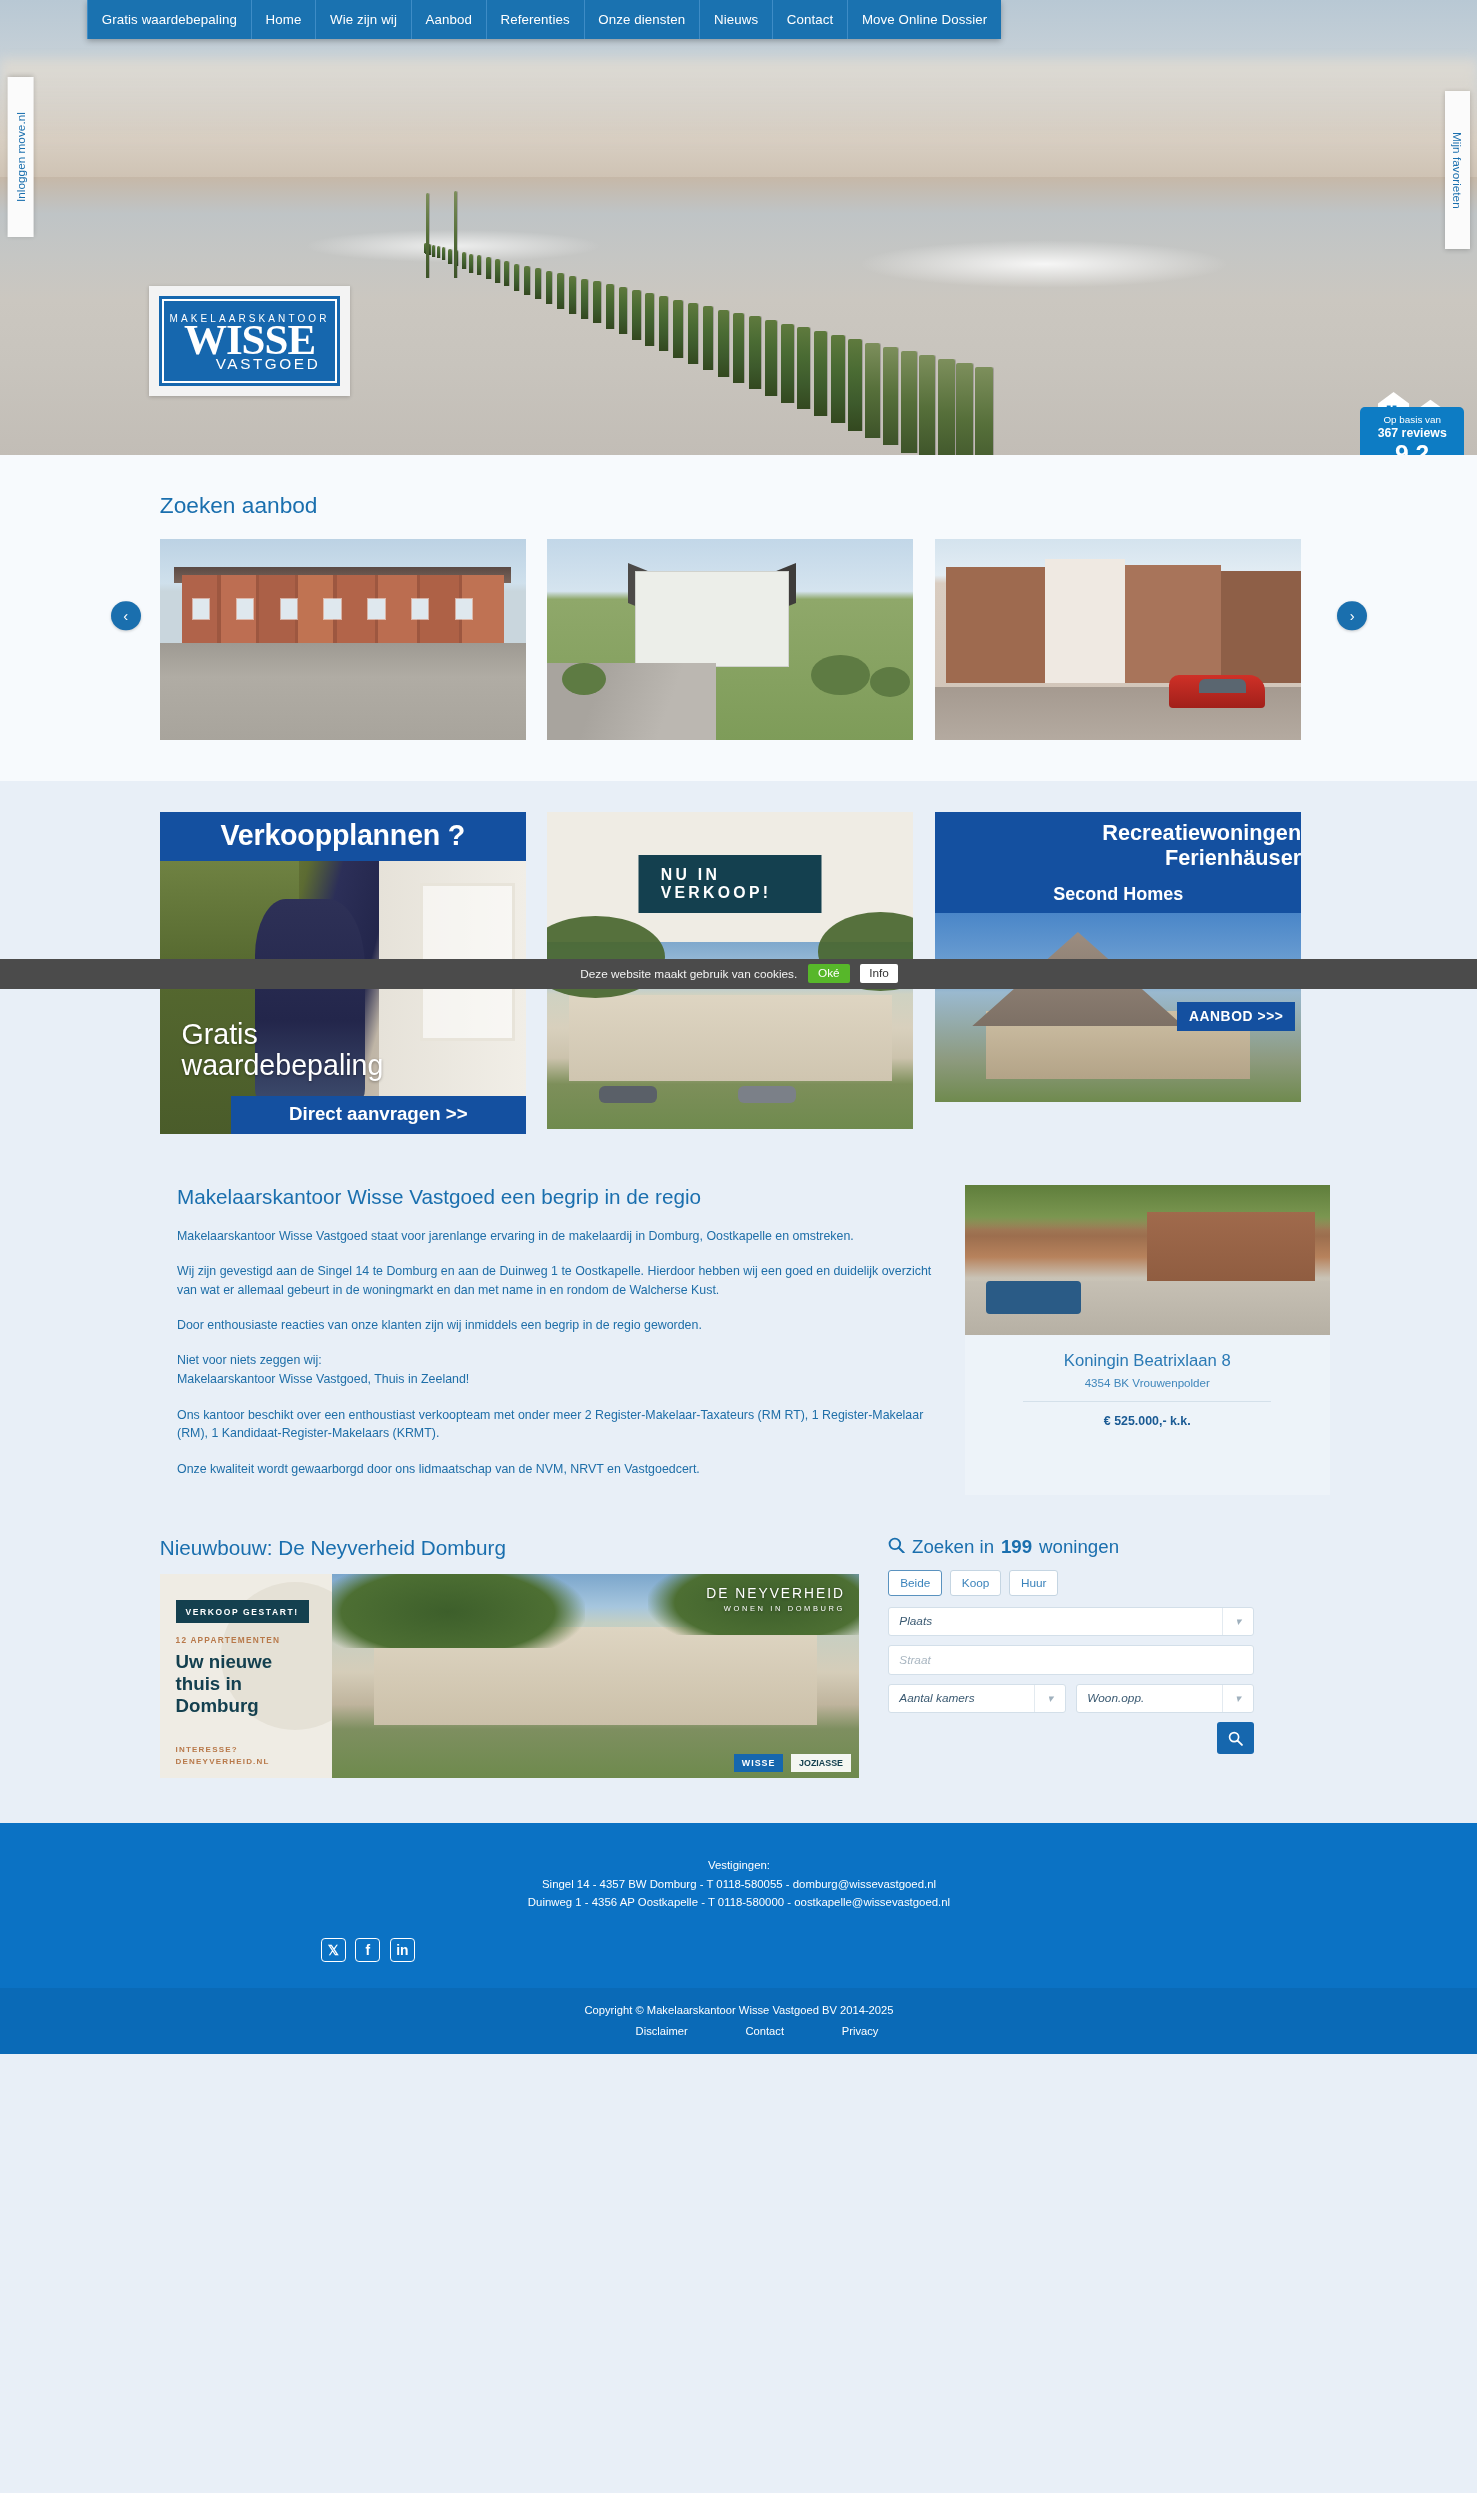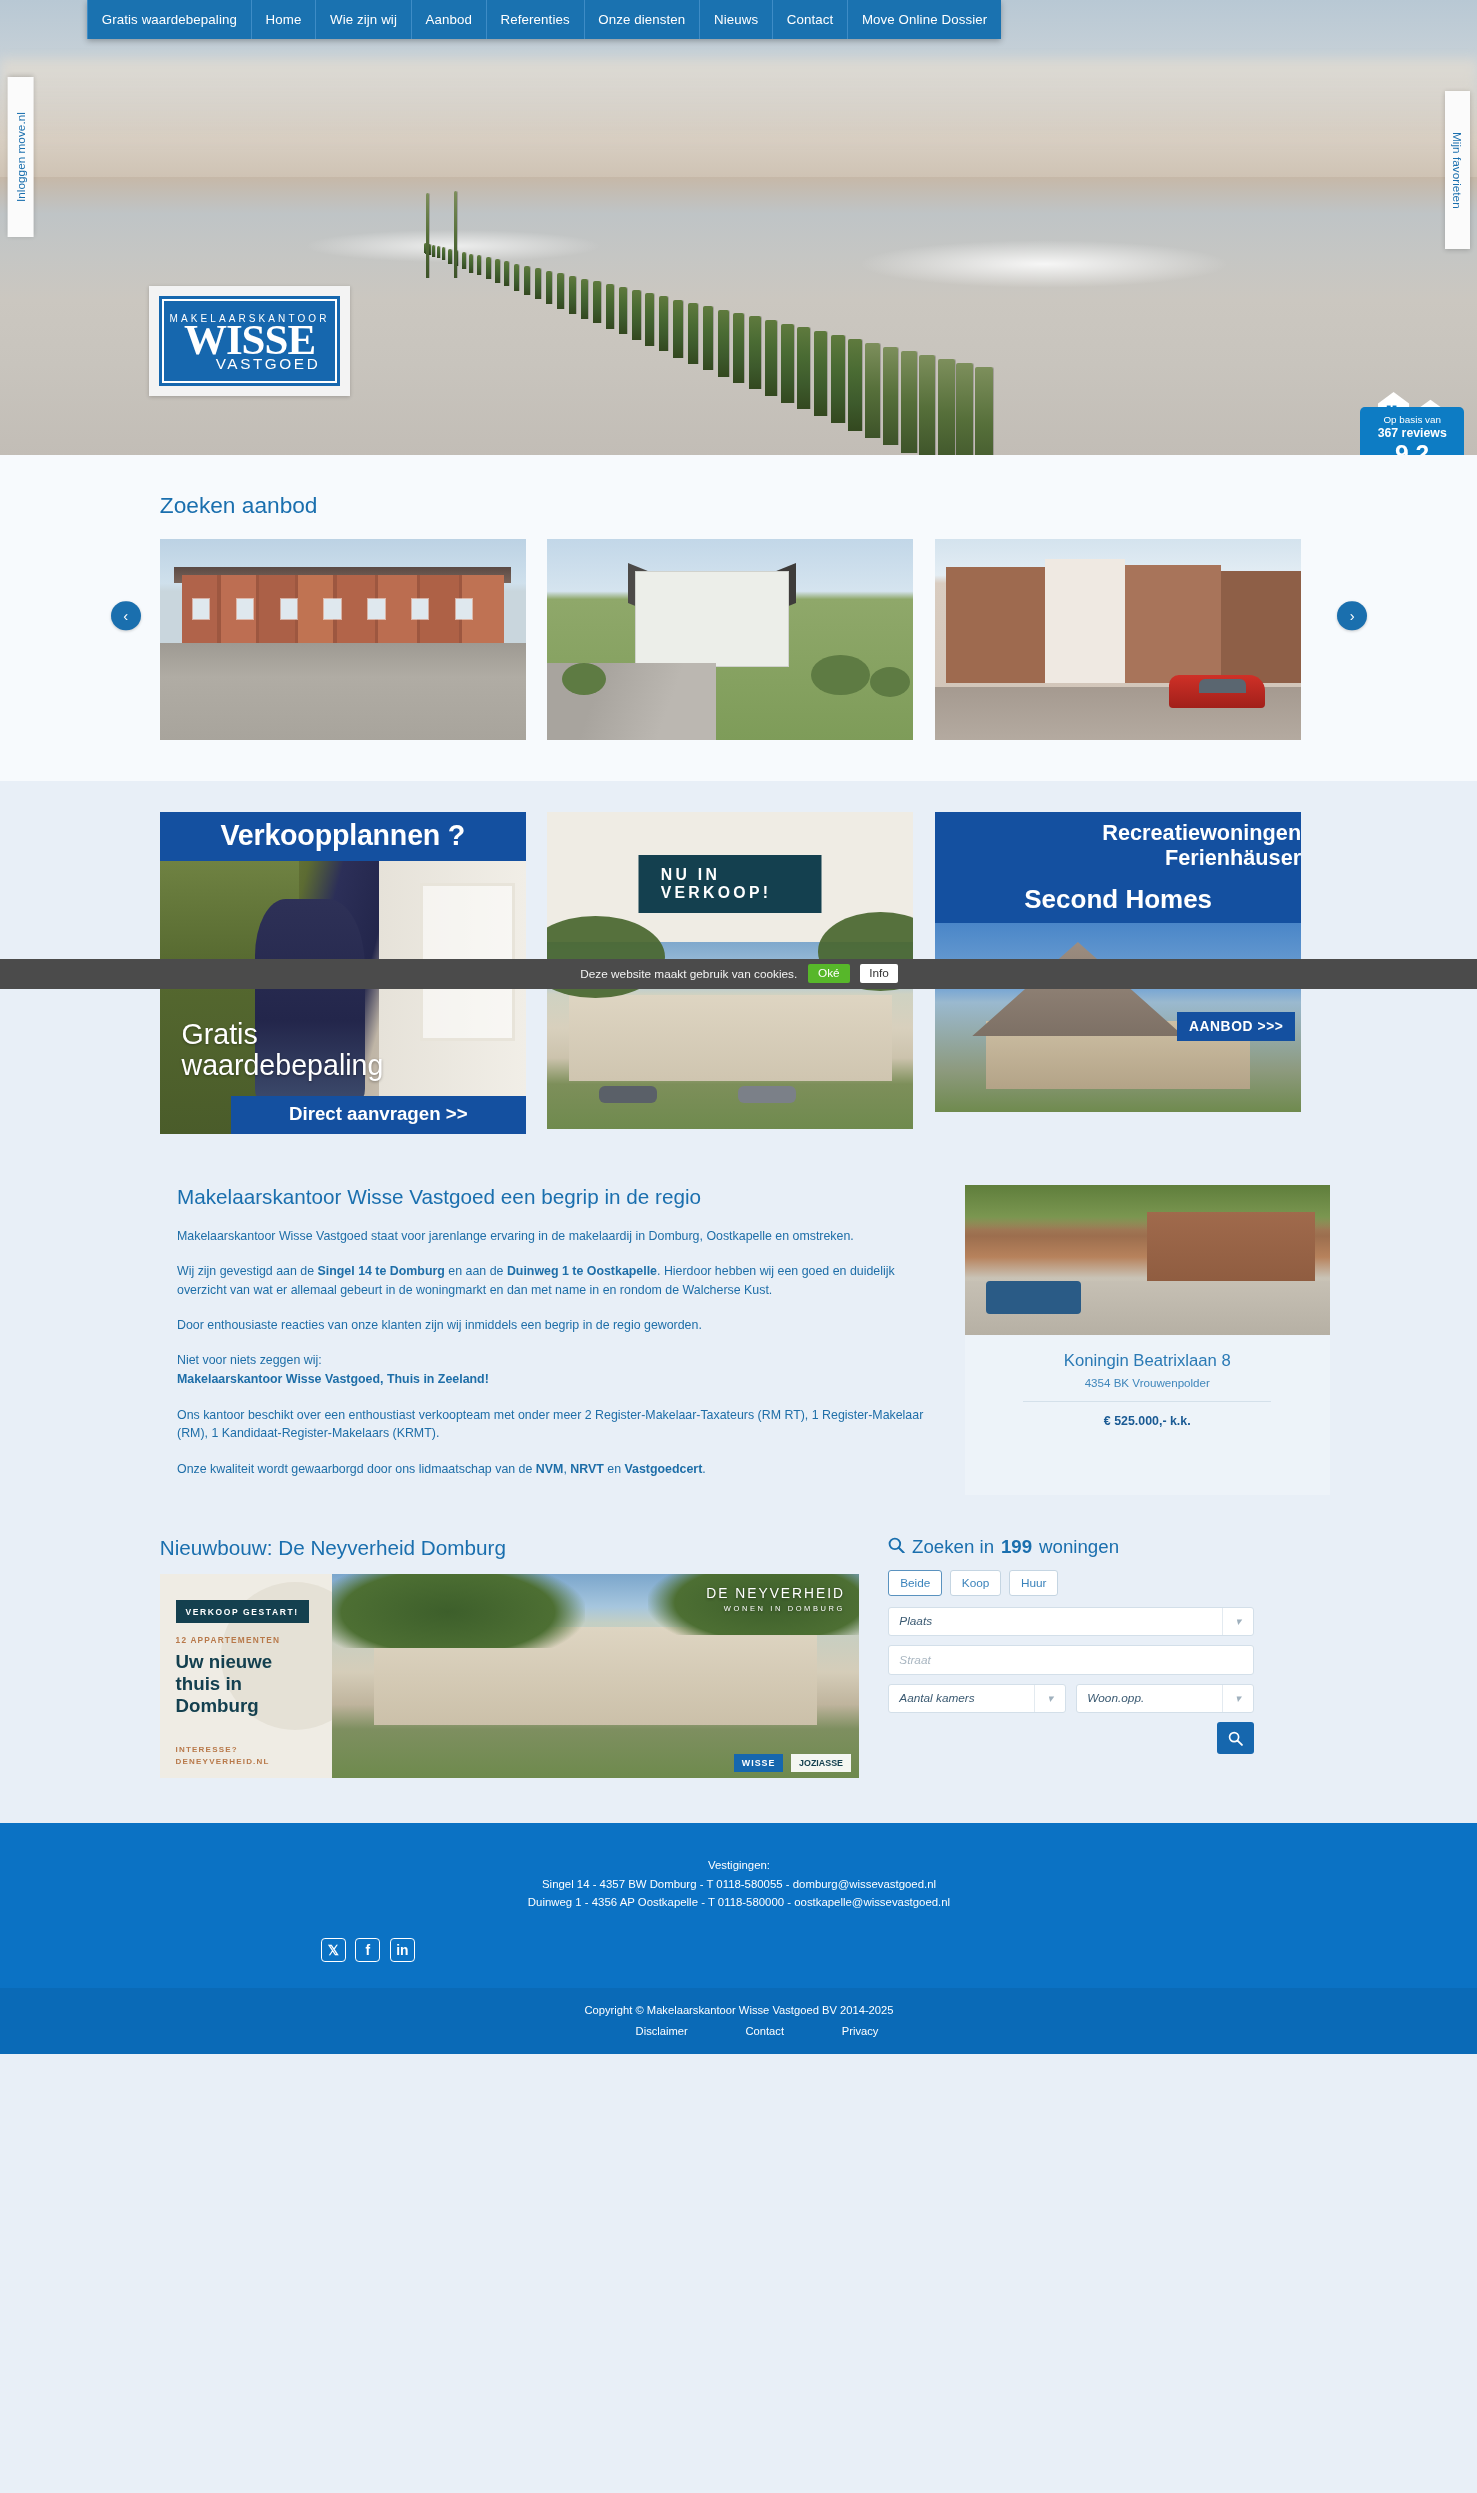--- a/index.html
+++ b/index.html
@@ -277,21 +277,21 @@
   .tile2-tree { position:absolute; border-radius:50%; background:#49662f; opacity:.92; }
   .tile2-car { position:absolute; bottom:14%; width:16%; height:9%; border-radius:5.9px; }
 
   .tile3 { position: relative; }
   .tile3-band {
     background: #1450a0; color: #fff; text-align: right;
     font-size: 21.7px; font-weight: 700; line-height: 1.16; padding: 7.9px 0 9.9px;
   }
   .tile3-band2 {
     background: #1450a0; color: #fff; text-align: center;
-    font-size: 26px; font-weight: 700; padding: 3.9px 0 7.9px;
+    font-size: 18px; font-weight: 700; padding: 3.9px 0 7.9px;
   }
   .tile3-photo {
     height: 189px; position: relative;
     background: linear-gradient(to bottom,#4a86c8 0%, #74a4d4 34%, #9ab9cf 42%, #8d9a7e 78%, #6f8a4e 100%);
   }
   .tile3-roof {
     position:absolute; left:10%; top:10%; width:58%; height:50%;
     background: linear-gradient(to bottom,#9c8d80,#7d7065);
     clip-path: polygon(50% 0, 100% 100%, 0 100%);
   }
@@ -305,21 +305,21 @@
 
   
   .section-about { padding: 41px 0 23.6px; }
   .about-grid { display: flex; gap: 29.6px; margin-left: 29px; }
   .about-col { width: 759px; }
   h3.about-title { font-size: 20.7px; font-weight: 400; color: #1a6fae; margin-bottom: 17.7px; }
   .about-col p {
     font-size: 12.4px; line-height: 18.7px; color: #1e6ea8;
     margin-bottom: 16.7px;
   }
-  .about-col p b { font-weight: 700; }
+  .about-col p b { font-weight: 400; }
 
   .prop-card {
     width: 366px; background: #edf3f9; position: relative;
   }
   .prop-photo {
     height: 150px; position: relative; overflow: hidden;
     background: linear-gradient(to bottom,
       #6d8b4c 0%, #7d9a55 14%, #a3875f 22%,
       #9c6e4e 34%, #b7825c 48%, #c9c3b6 62%, #bdb6a8 100%);
   }

